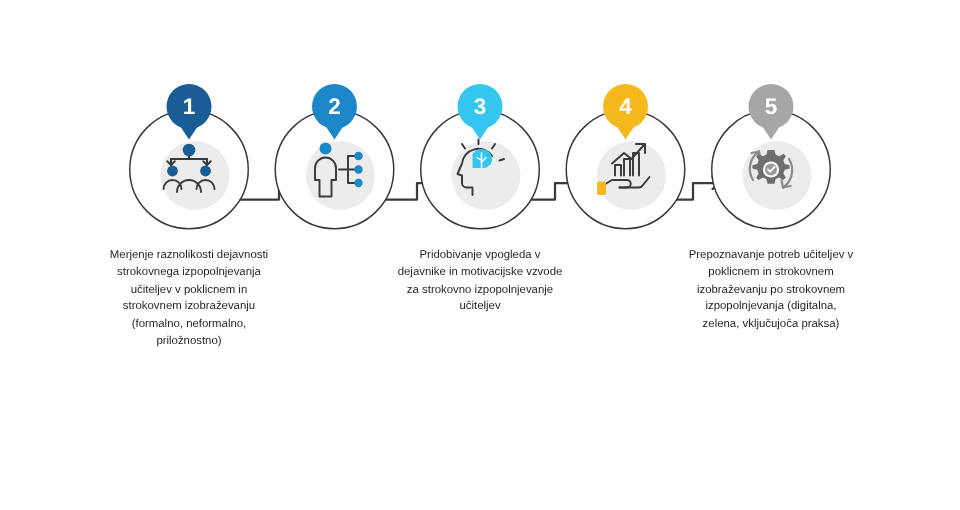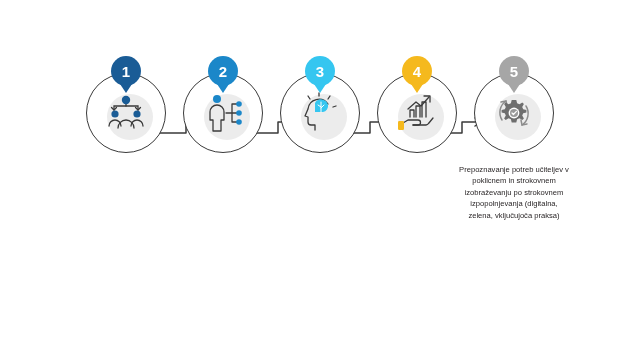--- a/index.html
+++ b/index.html
@@ -127,20 +127,21 @@
           </g>
           <circle cx="23" cy="10" r="4.2" fill="#1a5c96"></circle>
           <circle cx="12" cy="24" r="3.6" fill="#1a5c96"></circle>
           <circle cx="34" cy="24" r="3.6" fill="#1a5c96"></circle>
           <g fill="none" stroke="#3a3a3a" stroke-width="1.3" stroke-linecap="round">
             <path d="M6 36 a6 6 0 0 1 12 0"></path>
             <path d="M28 36 a6 6 0 0 1 12 0"></path>
           </g>
         </svg>
       </div>
+      <div class="caption">Merjenje raznolikosti dejavnosti strokovnega izpopolnjevanja učiteljev v poklicnem in strokovnem izobraževanju (formalno, neformalno, priložnostno)</div>
     </div>
 
     <div class="step">
       <div class="badge" style="background:#1b87c9;color:#1b87c9;">
         <span style="color:#fff;">2</span>
       </div>
       <div class="circle">
         <div class="blob"></div>
         <svg width="46" height="46" viewBox="0 0 46 46">
           <circle cx="17" cy="9" r="4" fill="#1b87c9"></circle>
@@ -165,20 +166,21 @@
           <g fill="none" stroke="#3a3a3a" stroke-width="1.3" stroke-linecap="round" stroke-linejoin="round">
             <path d="M31 14 a11 11 0 0 0 -20 5 l-3 7 l3 1 l0 5 a3 3 0 0 0 3 3 l4 0 l0 5"></path>
             <path d="M13 9 L11 6 M22 6 L22 3 M31 9 L33 6 M36 17 L39 16"></path>
           </g>
           <path d="M18 13 a7 7 0 0 1 13 2 a6 6 0 0 1 -5 7 l-8 0 Z" fill="#35c6f0"></path>
           <g fill="none" stroke="#ffffff" stroke-width="1" stroke-linecap="round">
             <path d="M24 12 L24 22 M21 15 L24 17 M27 15 L24 18"></path>
           </g>
         </svg>
       </div>
+      <div class="caption">Pridobivanje vpogleda v dejavnike in motivacijske vzvode za strokovno izpopolnjevanje učiteljev</div>
     </div>
 
     <div class="step">
       <div class="badge" style="background:#f5b91d;color:#f5b91d;">
         <span style="color:#fff;">4</span>
       </div>
       <div class="circle">
         <div class="blob"></div>
         <svg width="46" height="46" viewBox="0 0 46 46">
           <g fill="none" stroke="#3a3a3a" stroke-width="1.3" stroke-linecap="round" stroke-linejoin="round">

